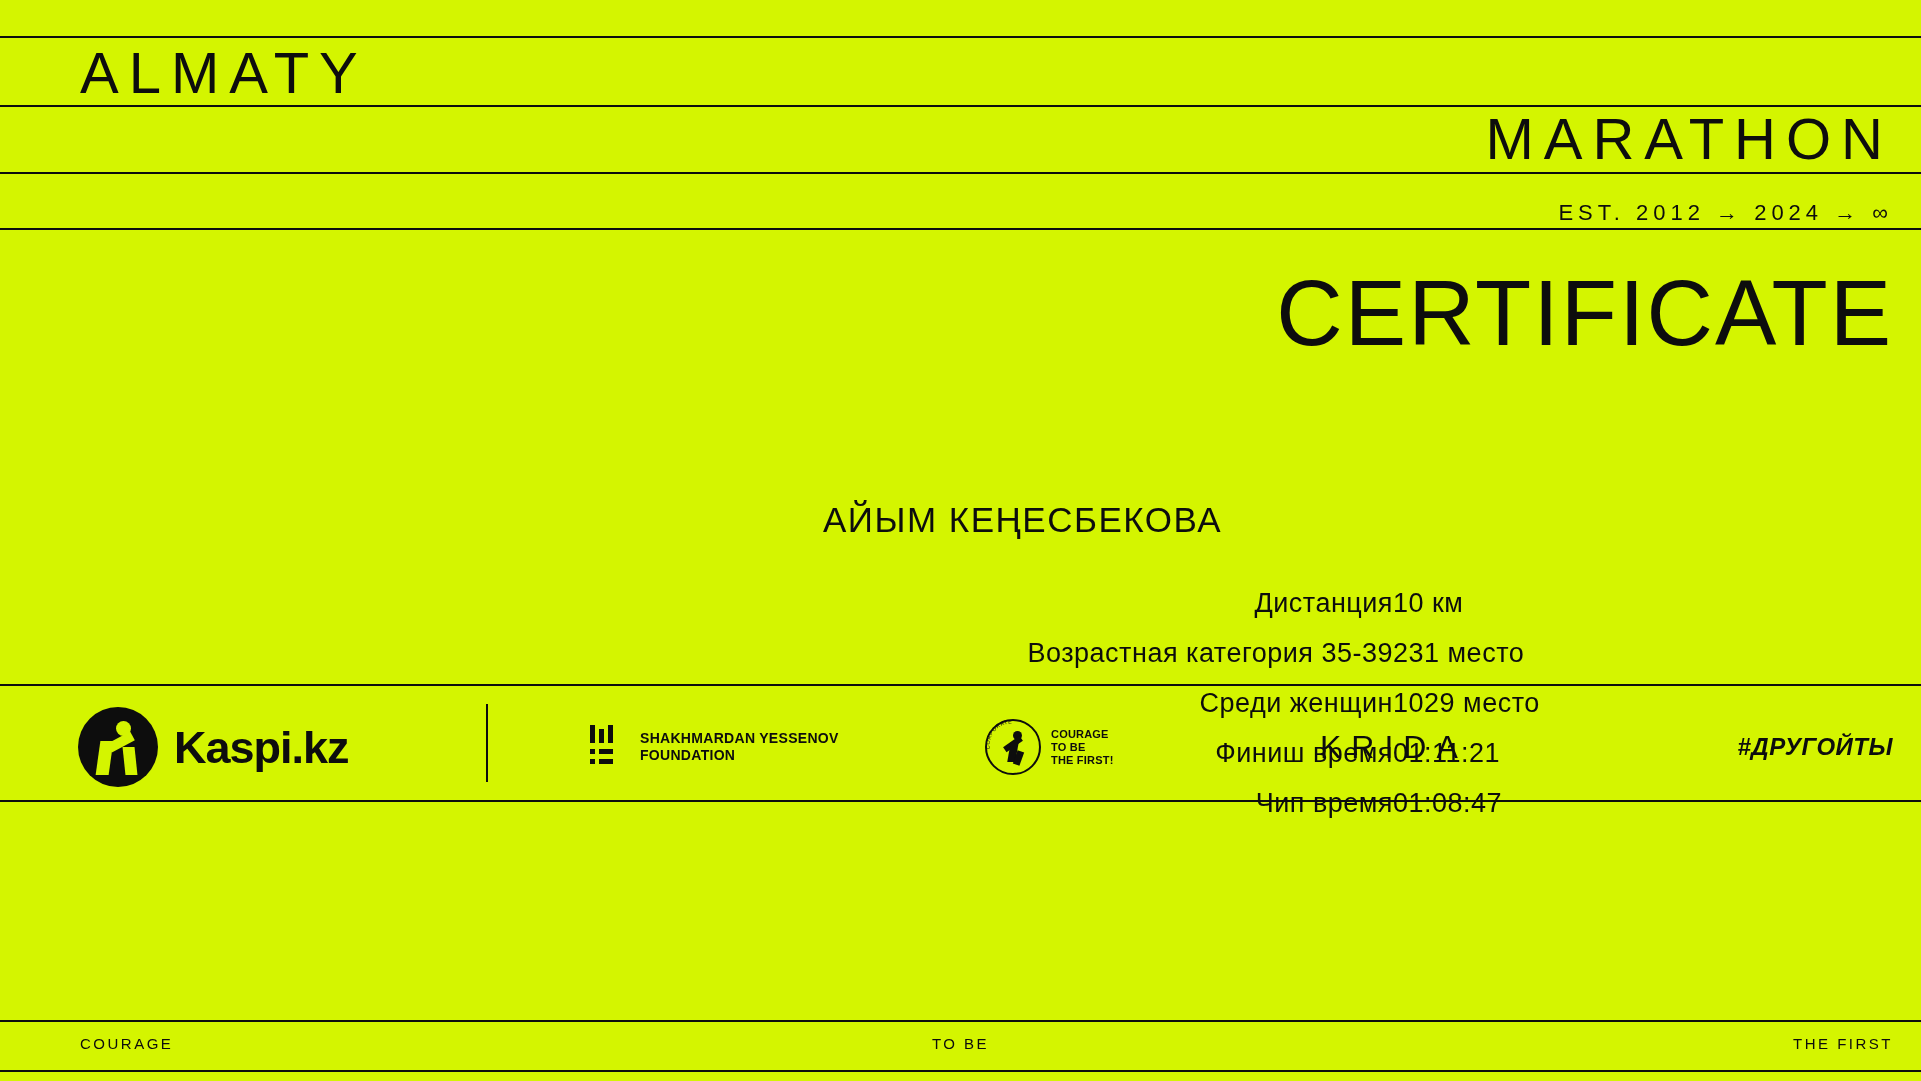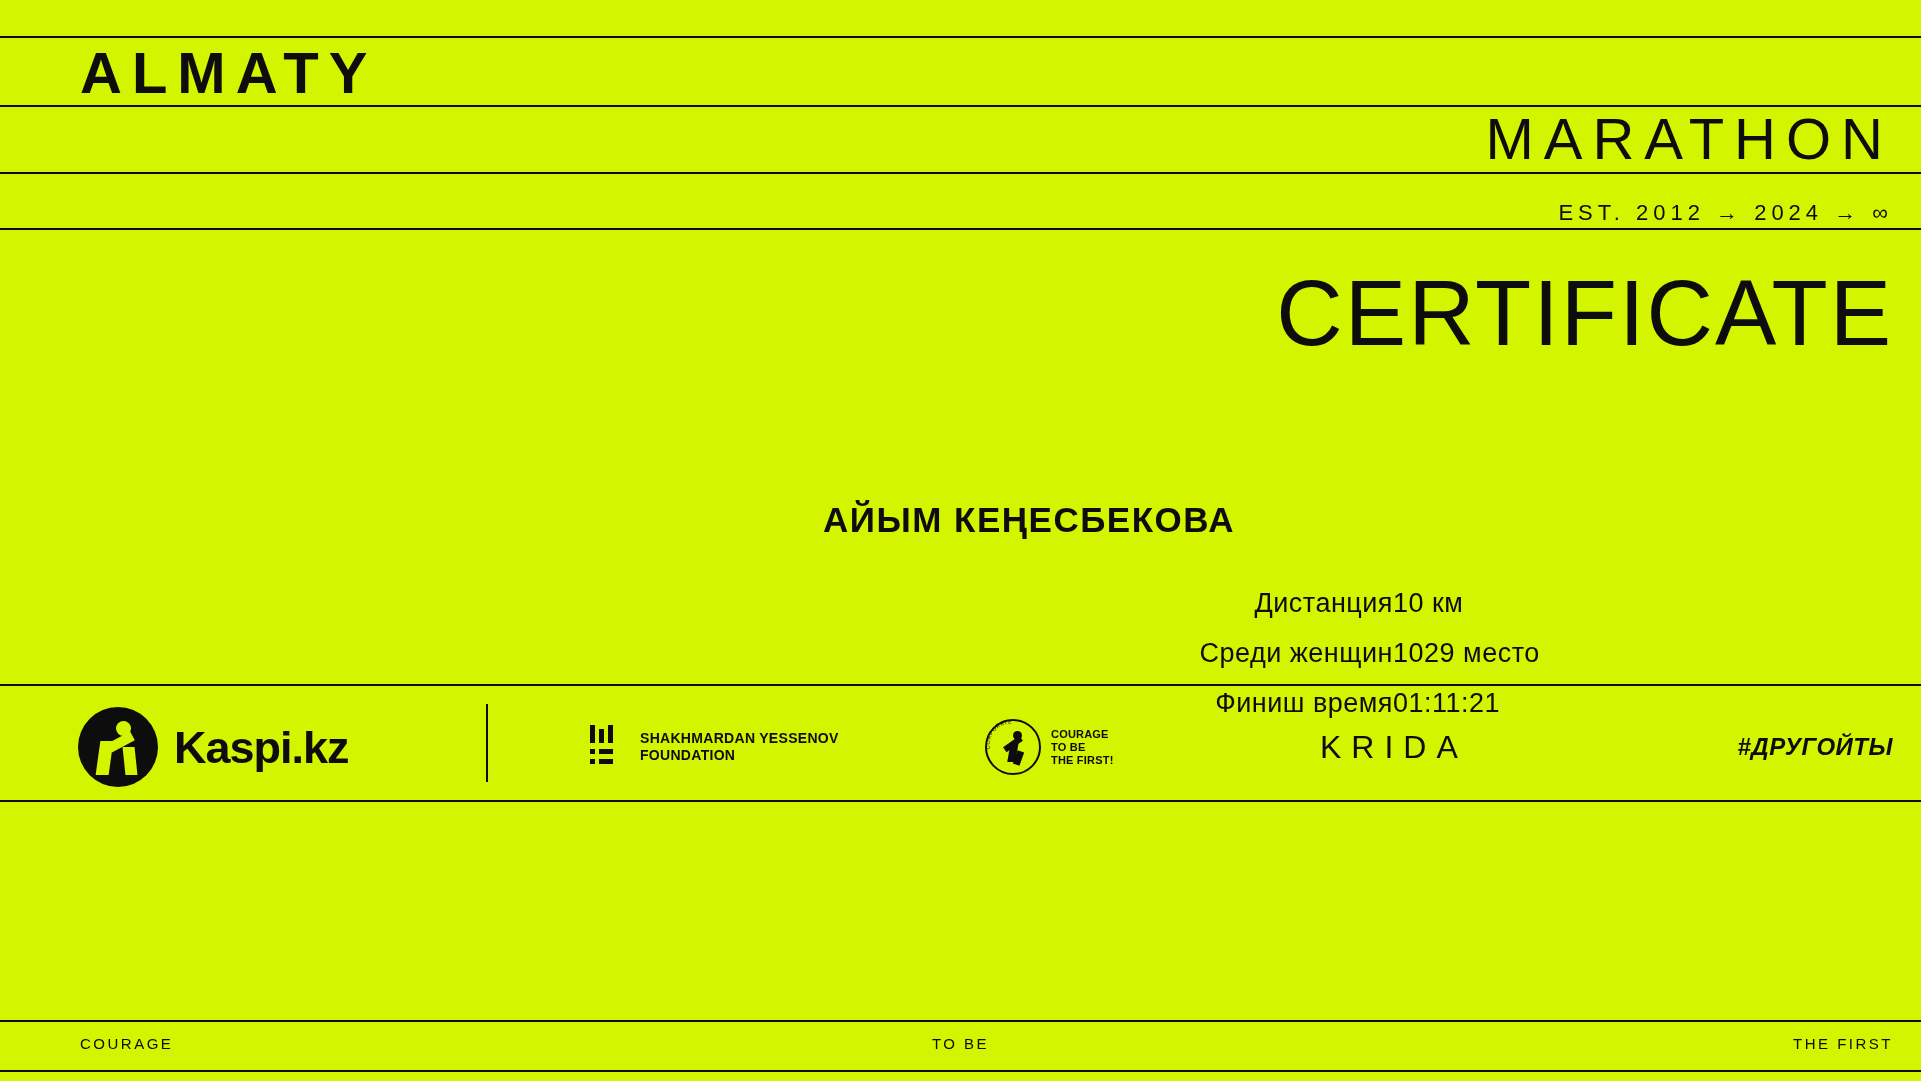--- a/index.html
+++ b/index.html
@@ -38,21 +38,21 @@
   .rule.r6 { top: 800px; }
   .rule.r7 { top: 1020px; }
   .rule.r8 { top: 1070px; }
 
   
   .almaty {
     position: absolute;
     top: 44px;
     left: 80px;
     font-size: 58px;
-    font-weight: 700;
+    font-weight: 400;
     letter-spacing: 10px;
     line-height: 58px;
     font-family: "Liberation Sans", sans-serif;
     white-space: nowrap;
   }
   .marathon {
     position: absolute;
     top: 110px;
     right: 28px;
     font-size: 58px;
@@ -84,21 +84,21 @@
     white-space: nowrap;
     margin-top: 15px;
   }
 
   
   .athlete-name {
     position: absolute;
     top: 500px;
     left: 823px;
     font-size: 35px;
-    font-weight: bold;
+    font-weight: normal;
     letter-spacing: 1.5px;
     line-height: 40px;
     white-space: nowrap;
   }
 
   
   .results {
     position: absolute;
     top: 578px;
     left: 823px;
@@ -326,26 +326,34 @@
   <div class="cert-title">CERTIFICATE</div>
 
   <div class="athlete-name">АЙЫМ КЕҢЕСБЕКОВА</div>
 
   <div class="results">
     <div class="result-row">
       <div class="result-label">Дистанция</div>
       <div class="result-value">10 км</div>
     </div>
     <div class="result-row">
+      <div class="result-label">Возрастная категория 35-39</div>
+      <div class="result-value">231 место</div>
+    </div>
+    <div class="result-row">
       <div class="result-label">Среди женщин</div>
       <div class="result-value">1029 место</div>
     </div>
     <div class="result-row">
       <div class="result-label">Финиш время</div>
       <div class="result-value">01:11:21</div>
+    </div>
+    <div class="result-row">
+      <div class="result-label">Чип время</div>
+      <div class="result-value">01:08:47</div>
     </div>
   </div>
 
   <div class="sponsors">
 
     <div class="sponsor kaspi">
       <div class="kaspi-mark">
         <span class="head"></span>
         <span class="body"></span>
         <span class="body2"></span>

